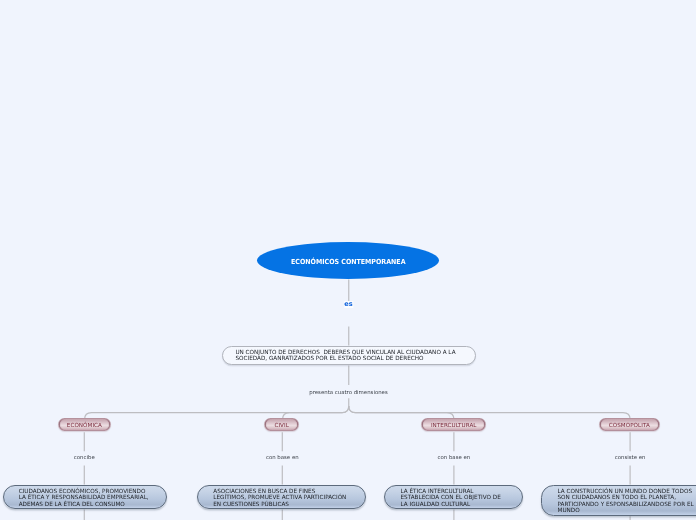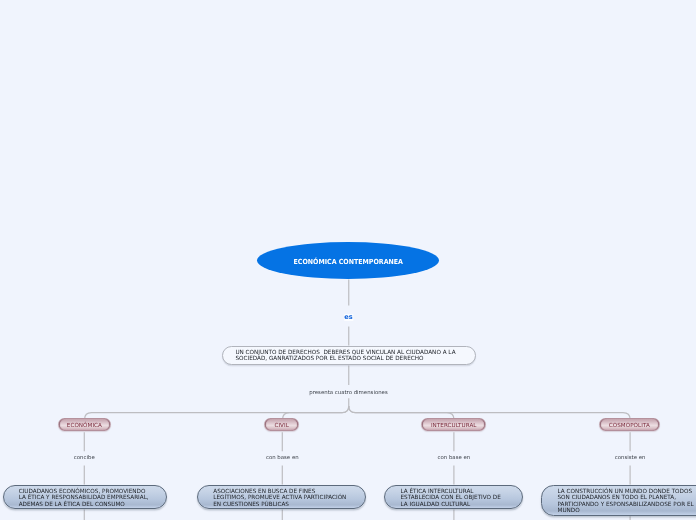--- a/index.html
+++ b/index.html
@@ -68,23 +68,23 @@
       <path d="M282.3 465.4 L282.3 484.5"></path>
       <path d="M453.9 465.4 L453.9 484.5"></path>
       <path d="M630.1 465.4 L630.1 484.5"></path>
       <path d="M84.3 509.6 L84.3 520"></path>
       <path d="M282.3 509.6 L282.3 520"></path>
       <path d="M453.9 509.6 L453.9 520"></path>
       <path d="M630.1 516.2 L630.1 520"></path>
     </g>
   </svg>
 
-  <div class="node root">ECONÓMICA CONTEMPORANEA</div>
+  <div class="node root">ECONÓMICOS CONTEMPORANEA</div>
 
-  <div class="elabel blue" style="left:348.5px;top:314px;">es</div>
+  <div class="elabel blue" style="left:348.5px;top:301px;">es</div>
 
   <div class="node lvl2">
     <div>
       <div>UN CONJUNTO DE DERECHOS &nbsp;DEBERES QUE VINCULAN AL CIUDADANO A LA</div>
       <div>SOCIEDAD, GANRATIZADOS POR EL ESTADO SOCIAL DE DERECHO</div>
     </div>
   </div>
 
   <div class="elabel" style="left:348.5px;top:388.5px;">presenta cuatro dimensiones</div>
 

